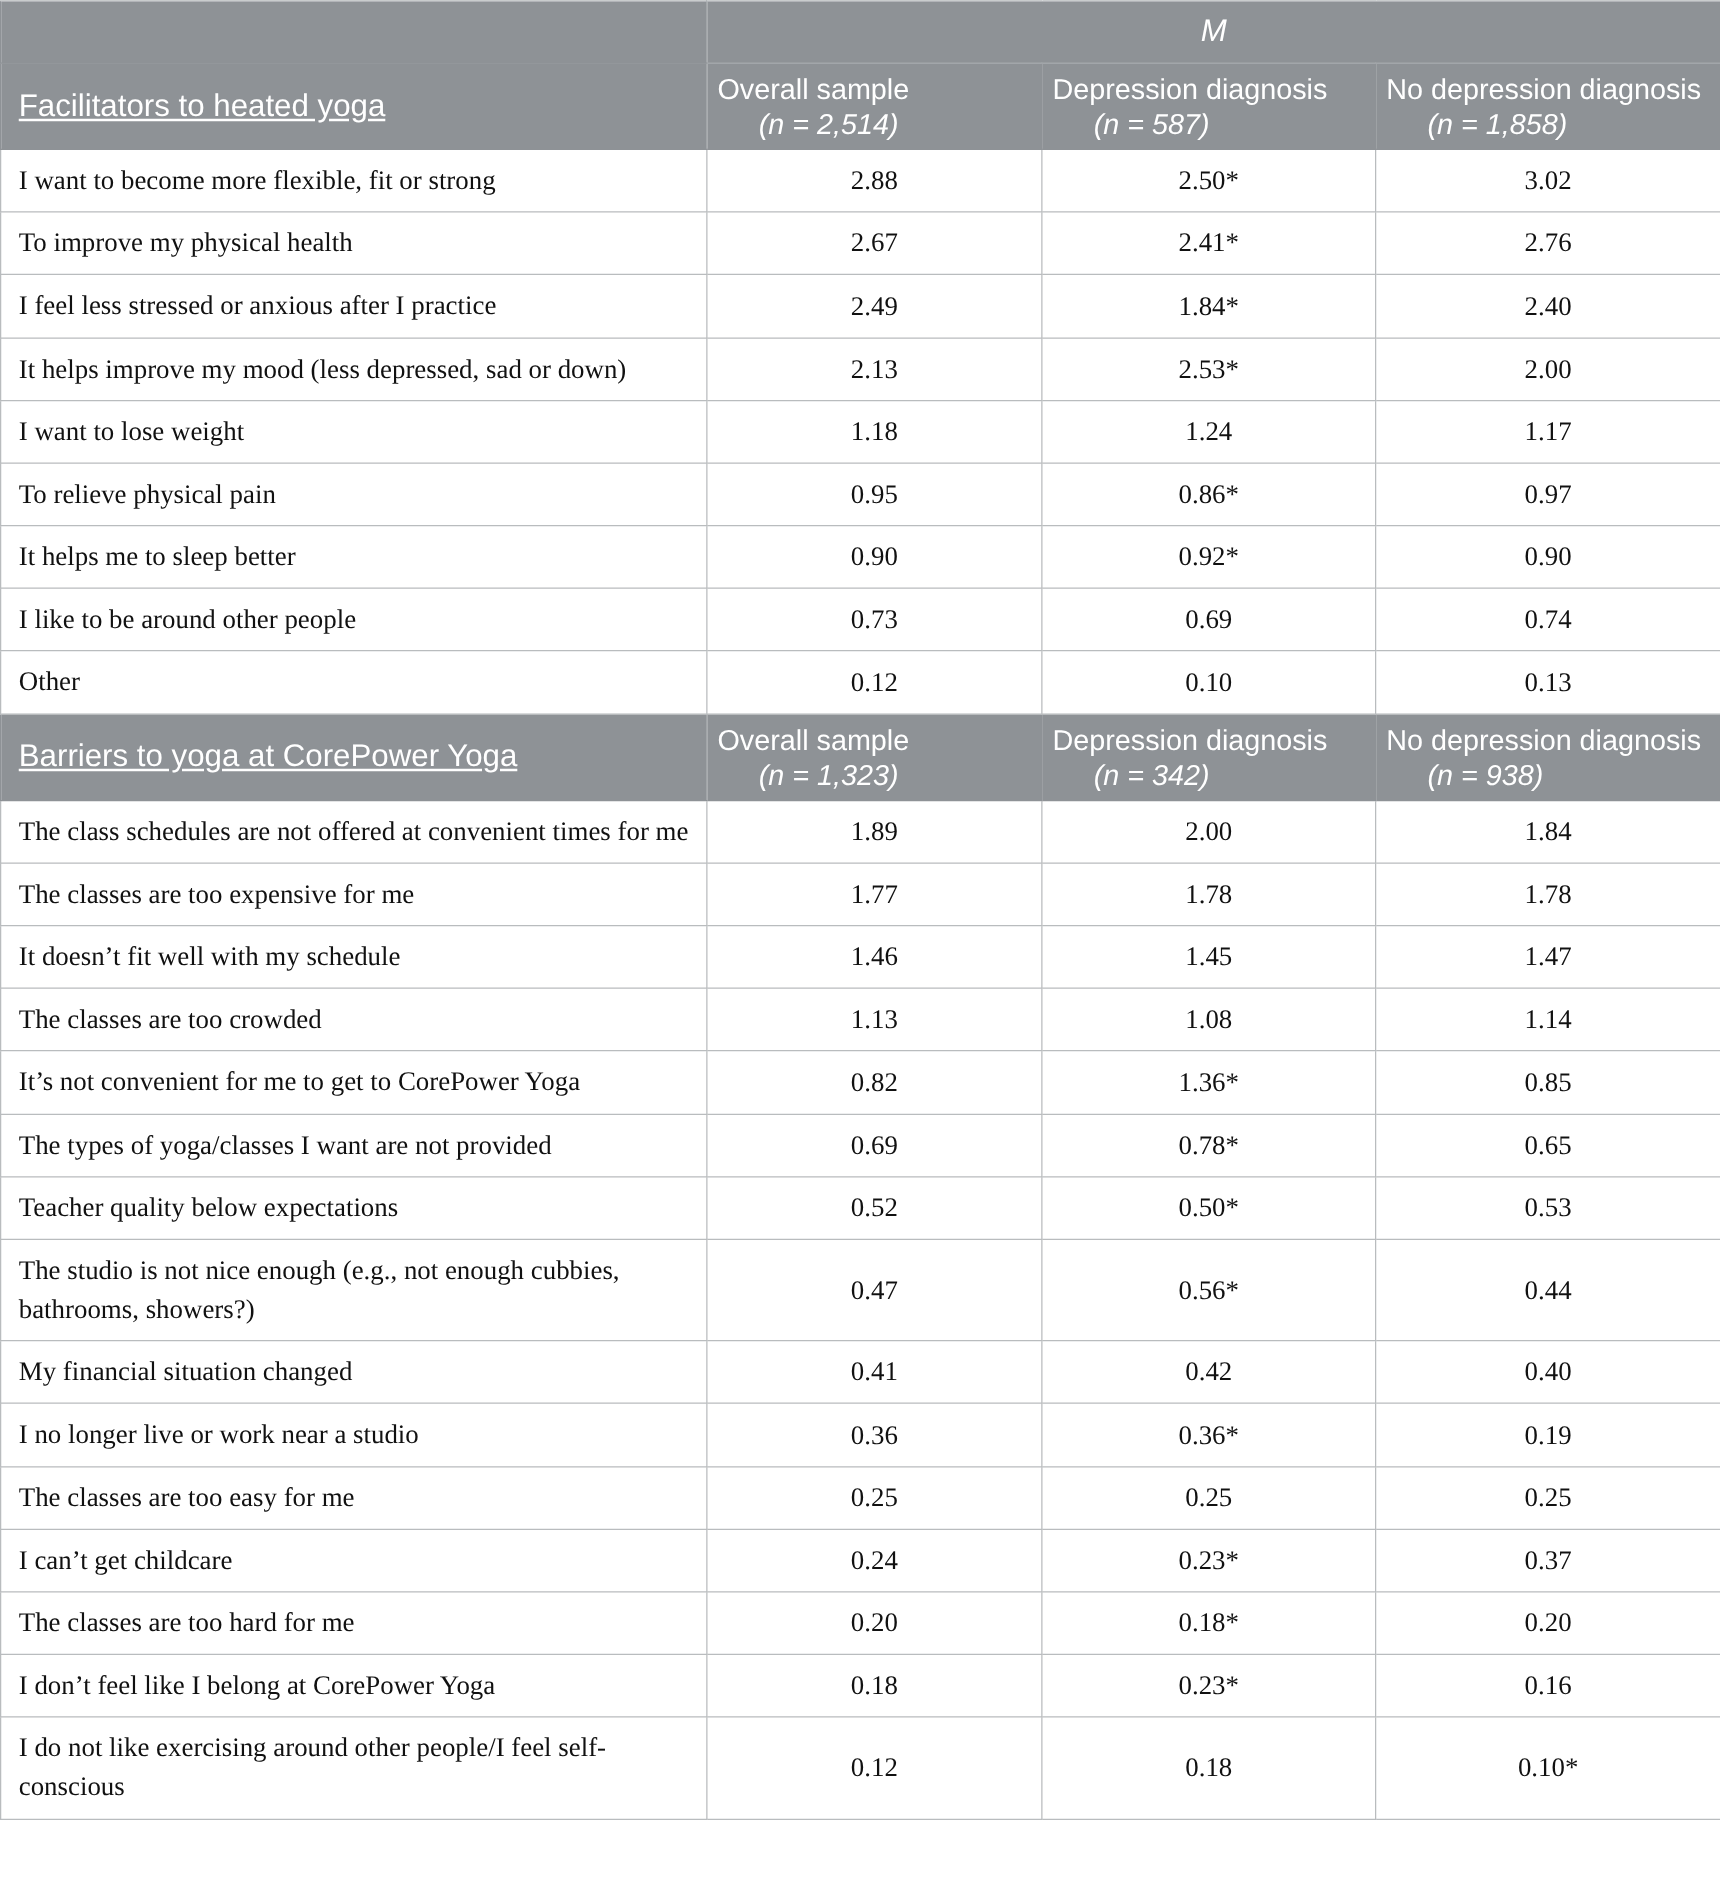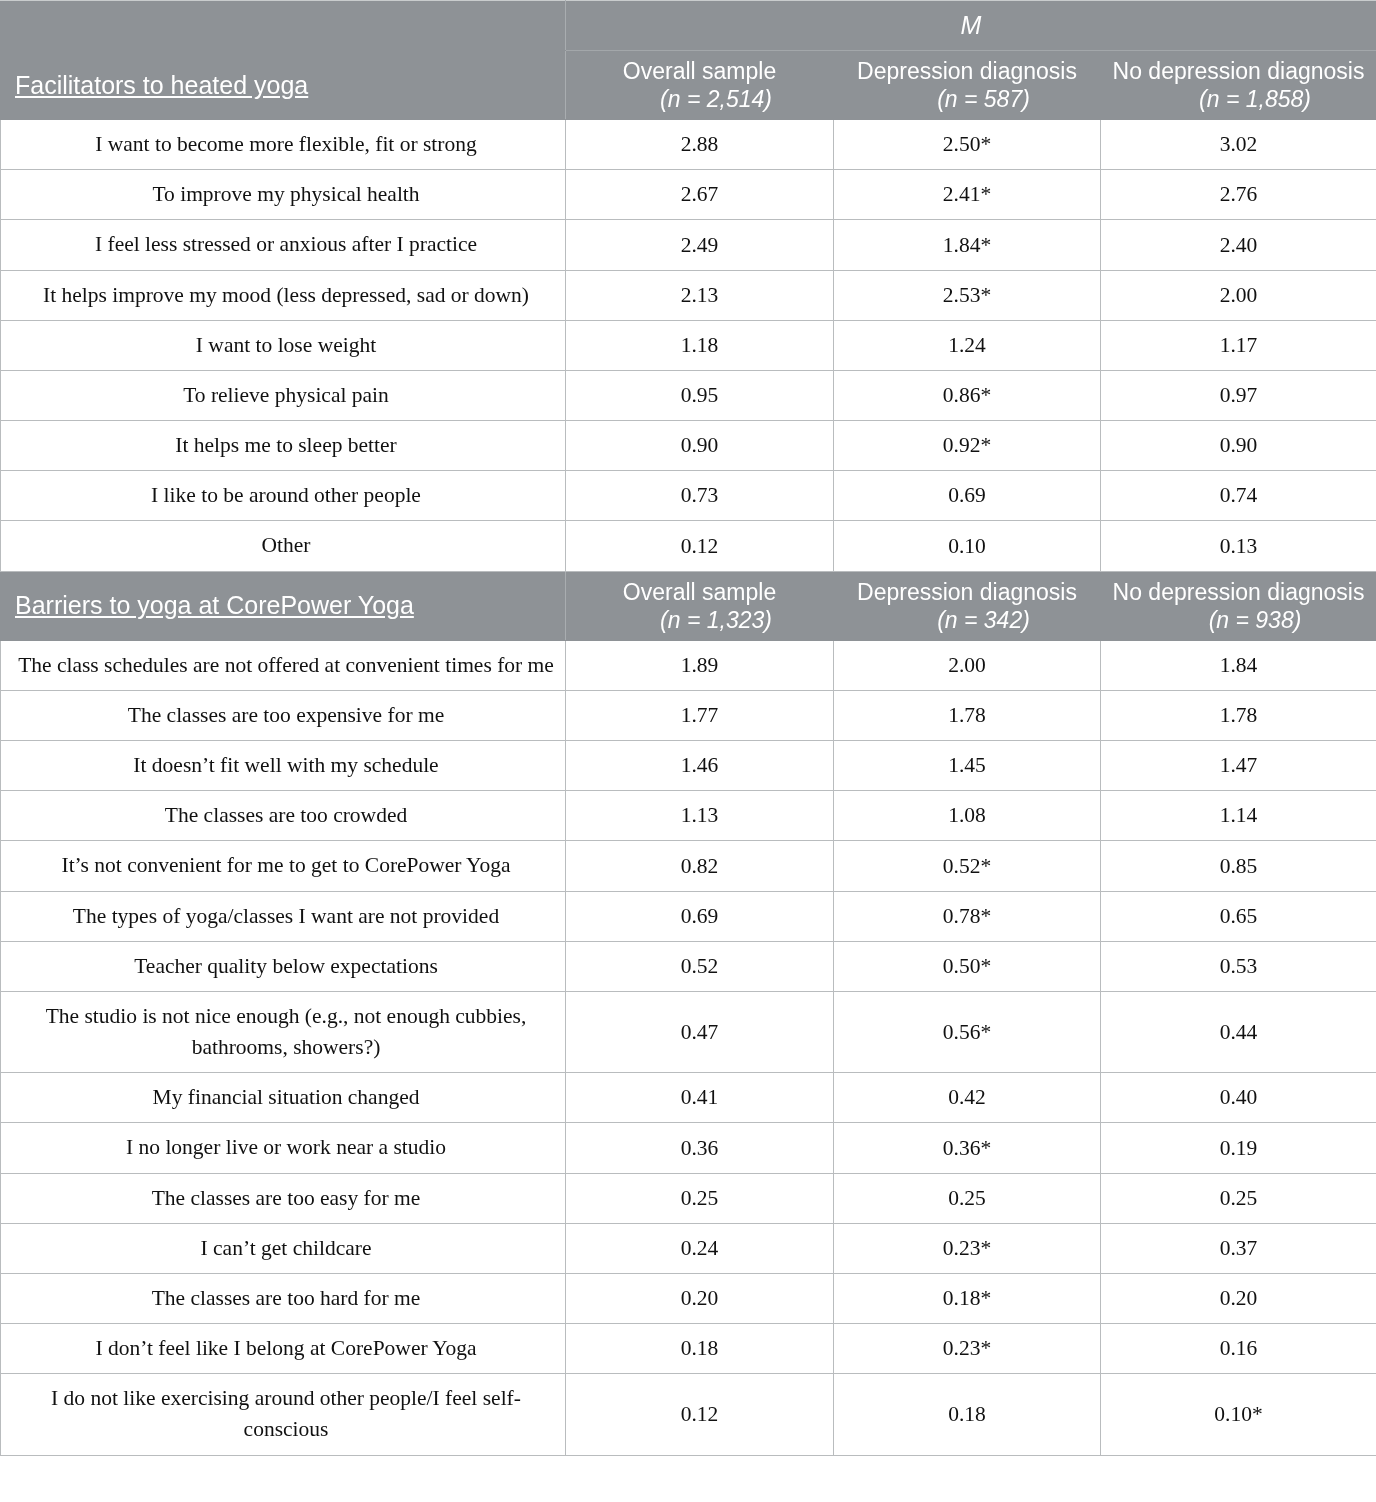--- a/index.html
+++ b/index.html
@@ -56,42 +56,42 @@
     padding: 0 14px;
     text-align: left;
     border-left: 1px solid #8e9296 !important;
     border-bottom: 1px solid #8e9296 !important;
     text-decoration: underline;
   }
   td.sec-title.second {
     border-top: 1px solid #8e9296 !important;
   }
   td.col-head {
-    text-align: center;
+    text-align: left;
     font-size: 23px;
     line-height: 1.22;
     padding: 6px 8px;
     border-left: 1px solid #a3a7aa !important;
     border-bottom: 1px solid #8e9296 !important;
     border-right: 1px solid #8e9296 !important;
     border-top: 1px solid #8e9296 !important;
   }
   td.col-head.second { border-top: 1px solid #8e9296 !important; }
   .nlabel { font-style: italic; margin-left: 33px; }
 
   
   tr.data-row > td {
     border: 1px solid #b9bcbe;
     font-size: 21.5px;
     background: #ffffff;
     color: #111111;
     vertical-align: middle;
   }
   td.item-cell {
-    text-align: center;
+    text-align: left;
     padding: 9px 8px 9px 14px;
     line-height: 1.45;
     height: 24px;
   }
   td.val-cell {
     text-align: center;
     padding: 9px 6px;
   }
 </style>
 </head>
@@ -196,21 +196,21 @@
         </tr>
         <tr class="data-row">
           <td class="item-cell">The classes are too crowded</td>
           <td class="val-cell">1.13</td>
           <td class="val-cell">1.08</td>
           <td class="val-cell">1.14</td>
         </tr>
         <tr class="data-row">
           <td class="item-cell">It’s not convenient for me to get to CorePower Yoga</td>
           <td class="val-cell">0.82</td>
-          <td class="val-cell">0.52*</td>
+          <td class="val-cell">1.36*</td>
           <td class="val-cell">0.85</td>
         </tr>
         <tr class="data-row">
           <td class="item-cell">The types of yoga/classes I want are not provided</td>
           <td class="val-cell">0.69</td>
           <td class="val-cell">0.78*</td>
           <td class="val-cell">0.65</td>
         </tr>
         <tr class="data-row">
           <td class="item-cell">Teacher quality below expectations</td>

